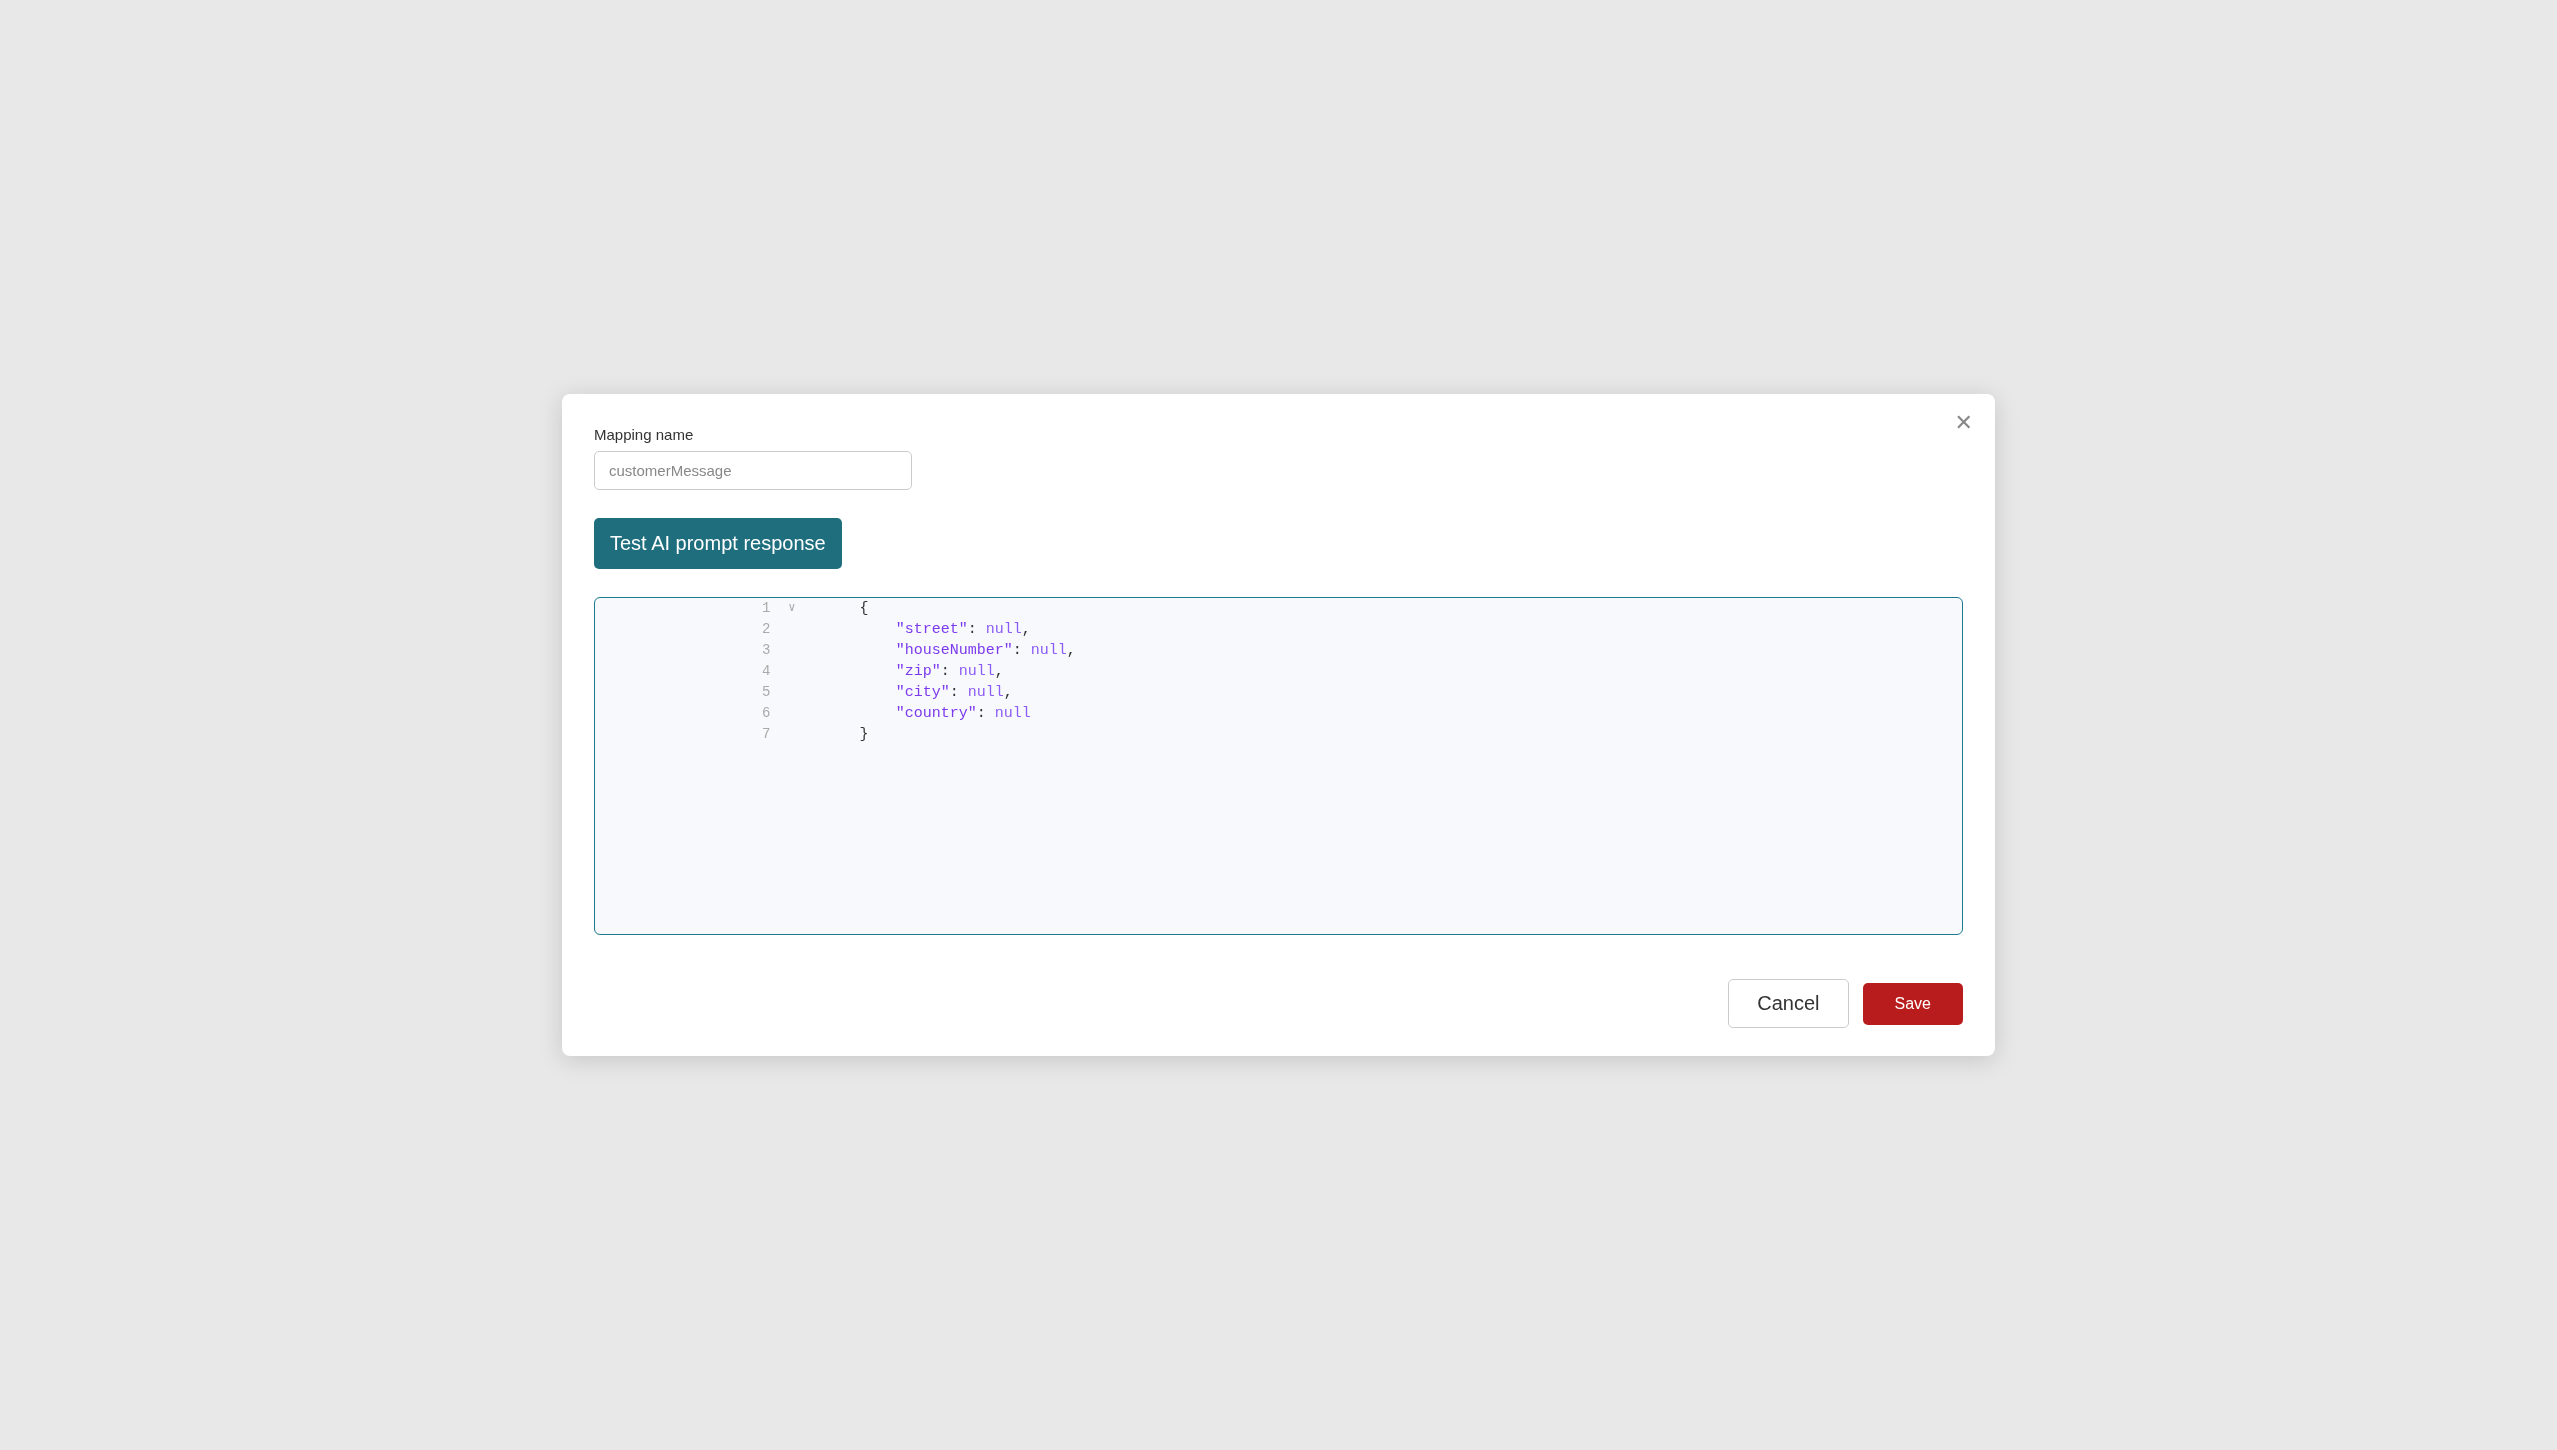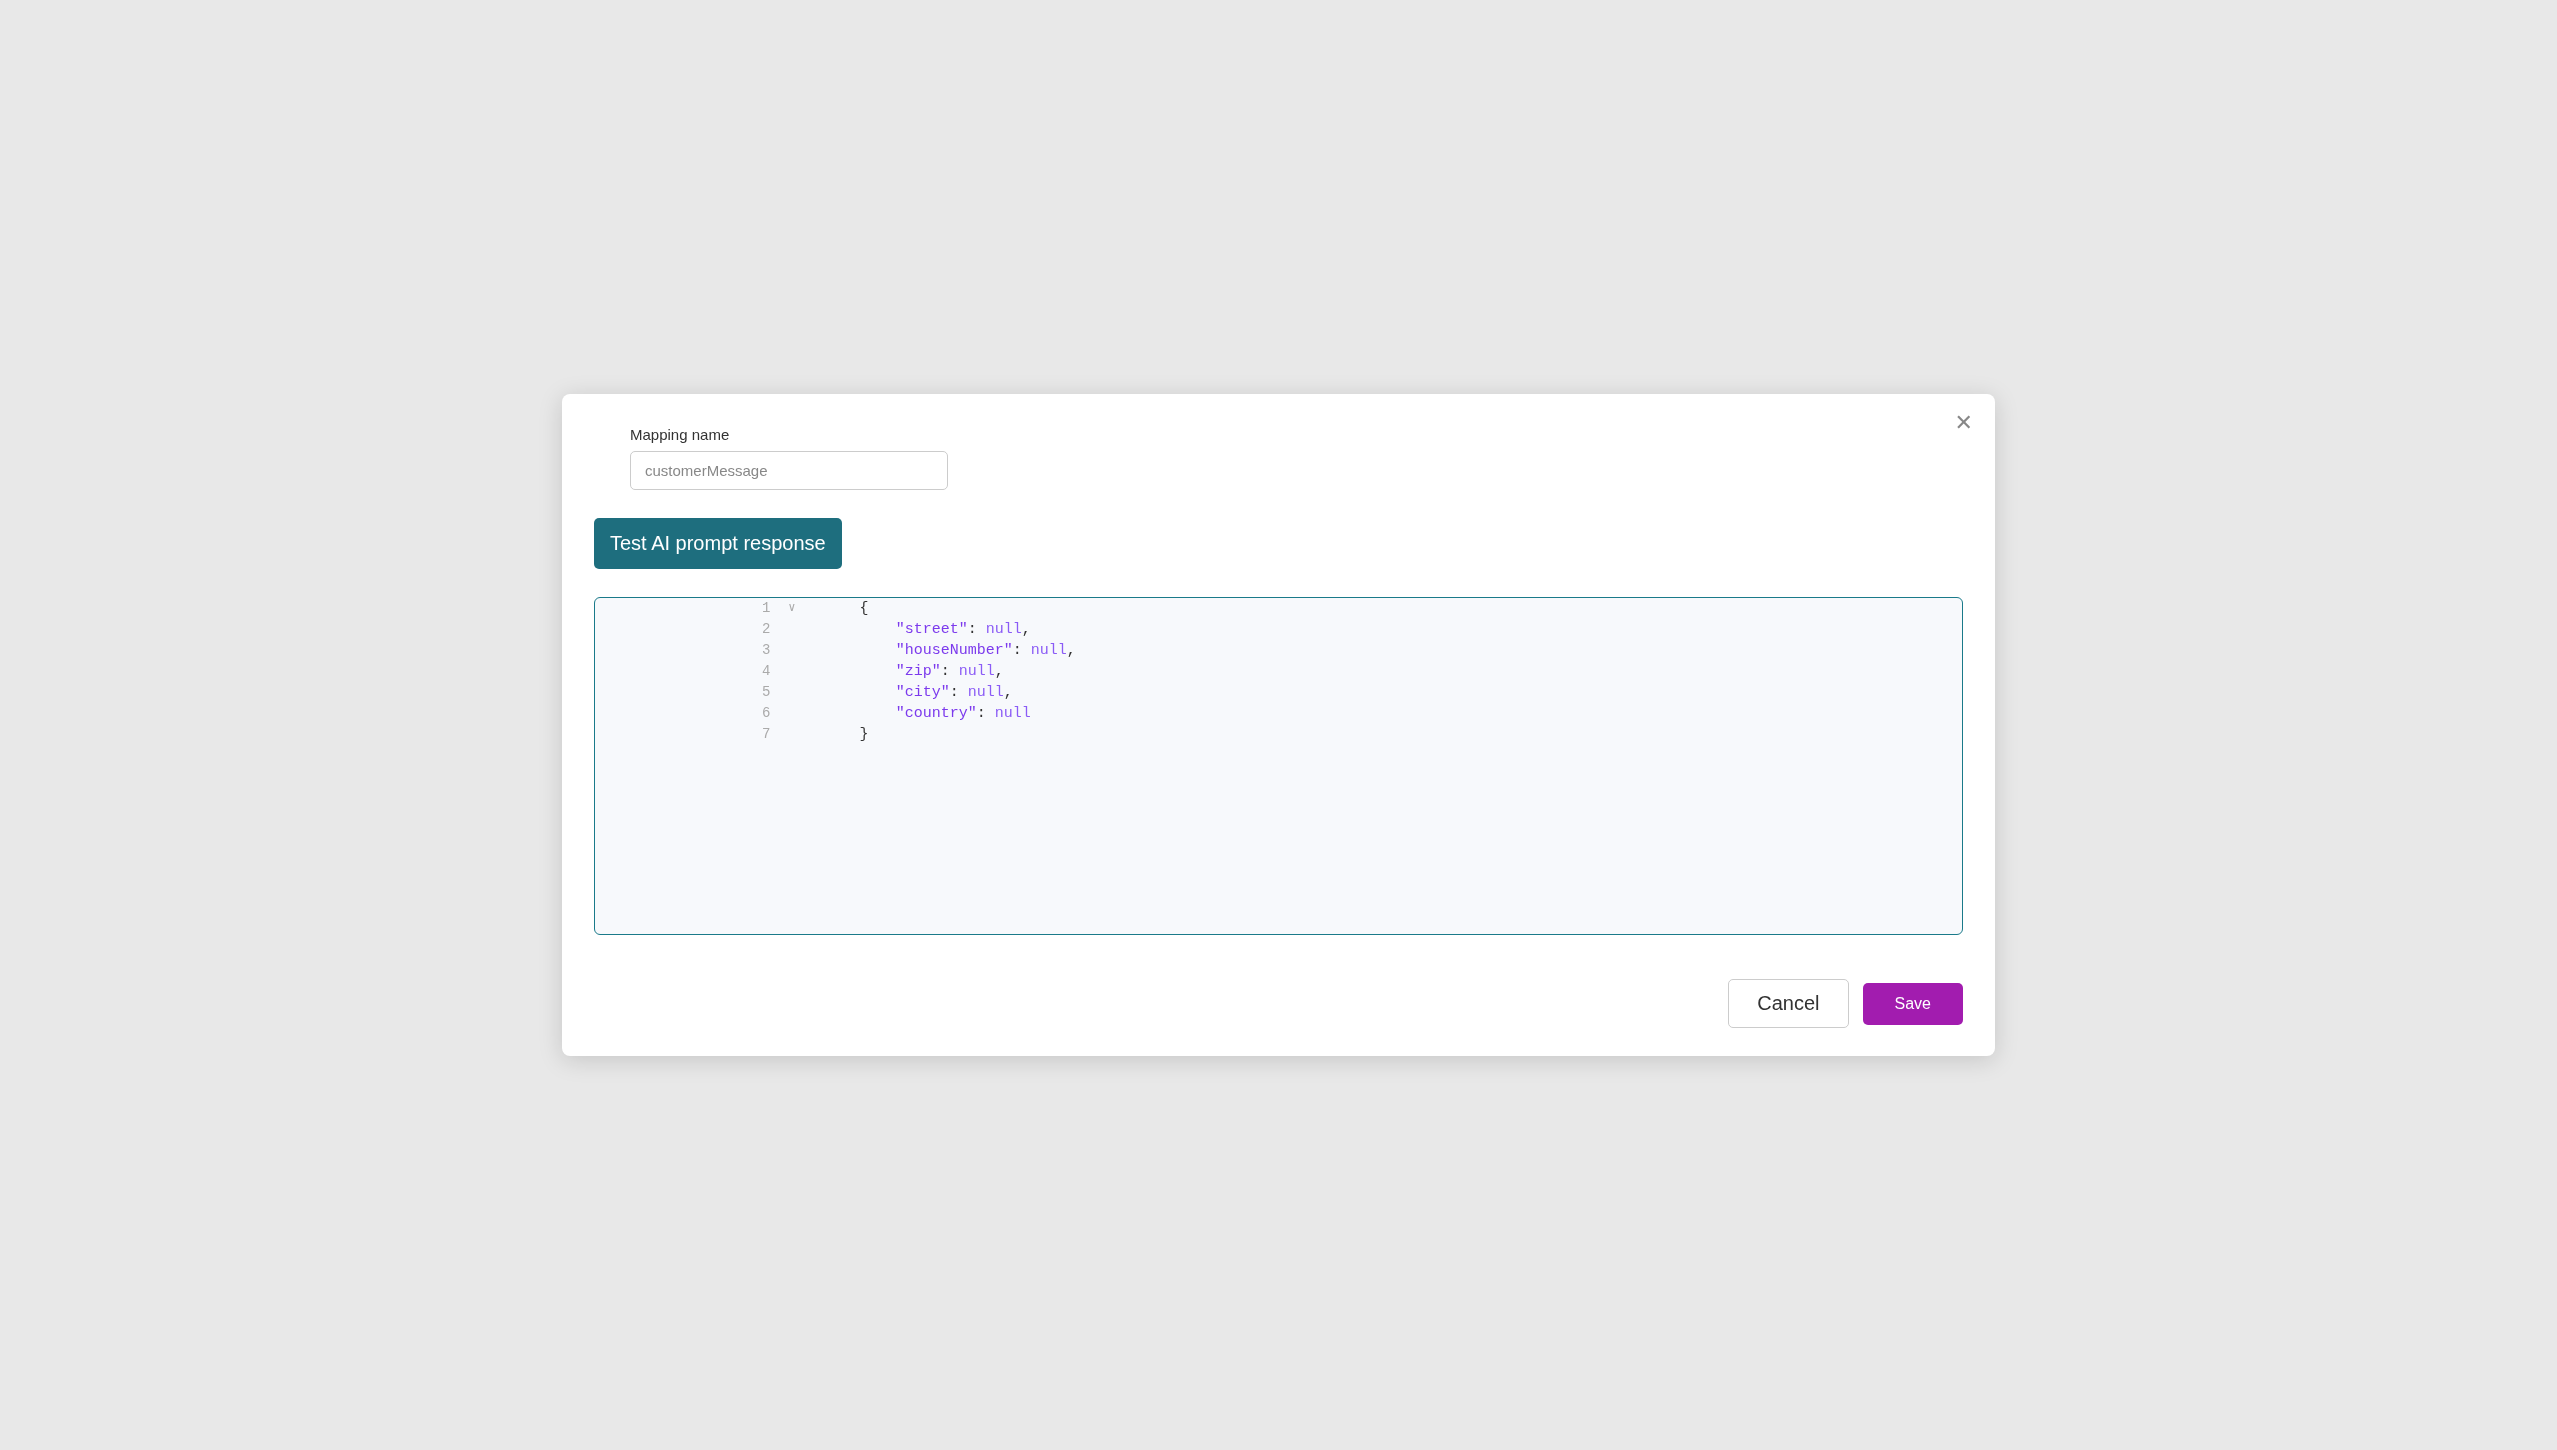--- a/index.html
+++ b/index.html
@@ -79,21 +79,20 @@
     }
 
     .field-group {
       display: flex;
       flex-direction: column;
       gap: 8px;
     }
 
     .field-group.mapping {
       flex: 0 0 318px;
-      margin-left: 36px;
     }
 
     .field-group.content-field {
       flex: 1;
     }
 
     .field-label {
       font-size: 15px;
       color: #333;
       font-weight: 400;
@@ -192,21 +191,21 @@
       background: #fff;
       color: #333;
       border: 1px solid #ccc;
       border-radius: 5px;
       padding: 12px 28px;
       font-size: 20px;
       cursor: pointer;
     }
 
     .save-btn {
-      background: #a21caf;
+      background: #b91c1c;
       color: #fff;
       border: none;
       border-radius: 5px;
       padding: 12px 32px;
       font-size: 16px;
       cursor: pointer;
     }
   </style>
 </head>
 <body>

